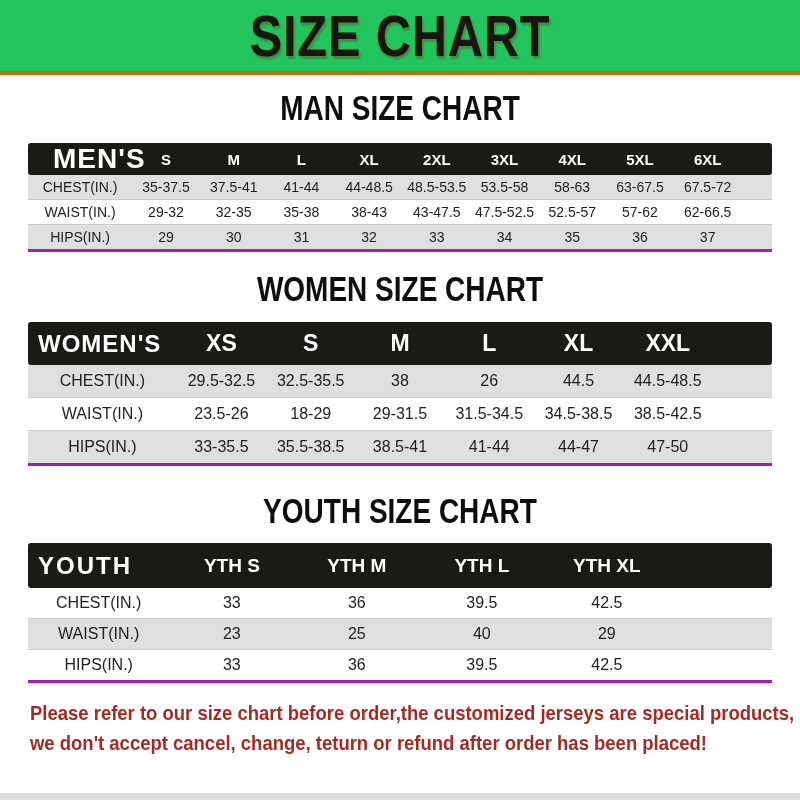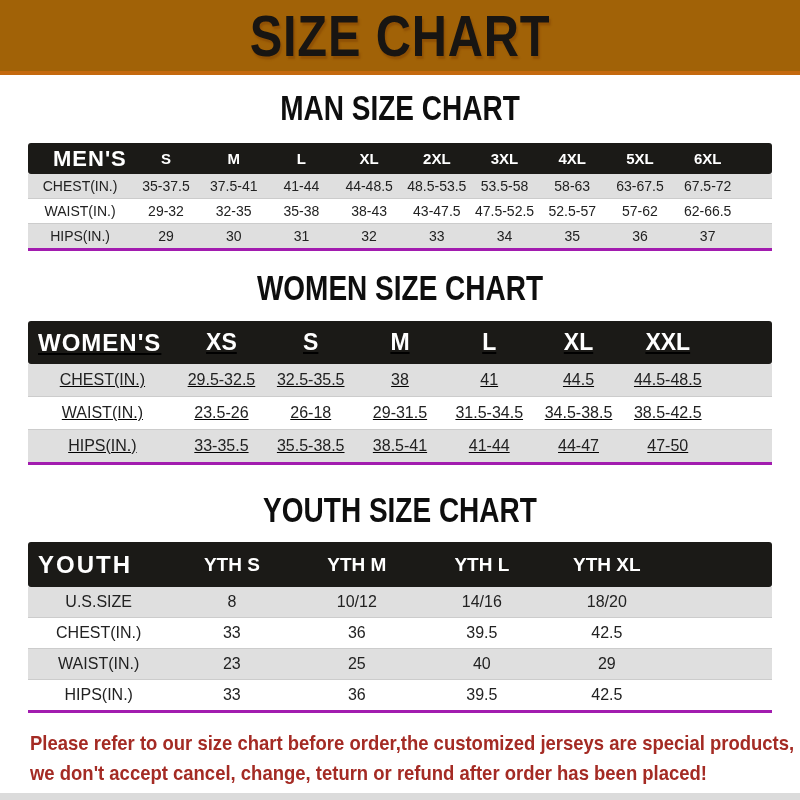--- a/index.html
+++ b/index.html
@@ -7,21 +7,21 @@
     width: 800px; height: 800px;
     background: #ffffff;
     font-family: "Liberation Sans", sans-serif;
     position: relative;
     overflow: hidden;
   }
 
   
   .banner {
     height: 71px;
-    background: #a16207;
+    background: #22c55e;
     border-bottom: 4px solid #C4690E;
     display: flex; align-items: center; justify-content: center;
   }
   .banner h1 {
     margin: 0;
     font-size: 58px;
     font-weight: 800;
     color: #181512;
     letter-spacing: 1px;
     transform: scaleX(0.84);
@@ -41,33 +41,33 @@
   #sec-women .section-heading { margin-top: 18px; }
   #sec-youth .section-heading { margin-top: 26px; }
 
   
   .size-table {
     width: 744px; margin: 0 auto;
     border-collapse: separate; border-spacing: 0;
     table-layout: fixed;
   }
   #sec-men   .size-table { margin-top: 16px; }
-  #sec-women .size-table { margin-top: 14px; text-decoration: underline; }
+  #sec-women .size-table { margin-top: 14px; }
   #sec-youth .size-table { margin-top: 13px; }
 
   .head-row th {
     background: #1B1A17; color: #ffffff;
     font-weight: bold; text-align: center;
     padding: 0; white-space: nowrap;
   }
   .head-row th:first-child { border-radius: 3px 0 0 3px; text-align: left; padding-left: 10px; letter-spacing: 1px; }
   .head-row th:last-child  { border-radius: 0 3px 3px 0; }
 
   .t-men   .head-row th { height: 31px; font-size: 15px; }
-  .t-men   .head-row th.corner { font-size: 22px; padding-left: 25px; }
+  .t-men   .head-row th.corner { font-size: 28px; padding-left: 25px; }
   .t-women .head-row th { height: 43px; font-size: 23px; }
   .t-women .head-row th.corner { font-size: 24px; }
   .t-youth .head-row th { height: 45px; font-size: 19px; margin-top: 21px; }
   .t-youth .head-row th.corner { font-size: 24px; letter-spacing: 2px; }
 
   .size-table td {
     text-align: center; color: #222222;
     padding: 0; white-space: nowrap;
     border-bottom: 1px solid #cccccc;
   }
@@ -209,29 +209,29 @@
           <th>XXL</th>
           <th></th>
         </tr>
       </thead>
       <tbody>
         <tr class="stripe">
           <td>CHEST(IN.)</td>
           <td>29.5-32.5</td>
           <td>32.5-35.5</td>
           <td>38</td>
-          <td>41</td>
+          <td>26</td>
           <td>44.5</td>
           <td>44.5-48.5</td>
           <td></td>
         </tr>
         <tr>
           <td>WAIST(IN.)</td>
           <td>23.5-26</td>
-          <td>26-18</td>
+          <td>18-29</td>
           <td>29-31.5</td>
           <td>31.5-34.5</td>
           <td>34.5-38.5</td>
           <td>38.5-42.5</td>
           <td></td>
         </tr>
         <tr class="stripe">
           <td>HIPS(IN.)</td>
           <td>33-35.5</td>
           <td>35.5-38.5</td>
@@ -260,28 +260,20 @@
         <tr class="head-row">
           <th class="corner">YOUTH</th>
           <th>YTH S</th>
           <th>YTH M</th>
           <th>YTH L</th>
           <th>YTH XL</th>
           <th></th>
         </tr>
       </thead>
       <tbody>
-        <tr class="stripe">
-          <td>U.S.SIZE</td>
-          <td>8</td>
-          <td>10/12</td>
-          <td>14/16</td>
-          <td>18/20</td>
-          <td></td>
-        </tr>
         <tr>
           <td>CHEST(IN.)</td>
           <td>33</td>
           <td>36</td>
           <td>39.5</td>
           <td>42.5</td>
           <td></td>
         </tr>
         <tr class="stripe">
           <td>WAIST(IN.)</td>

